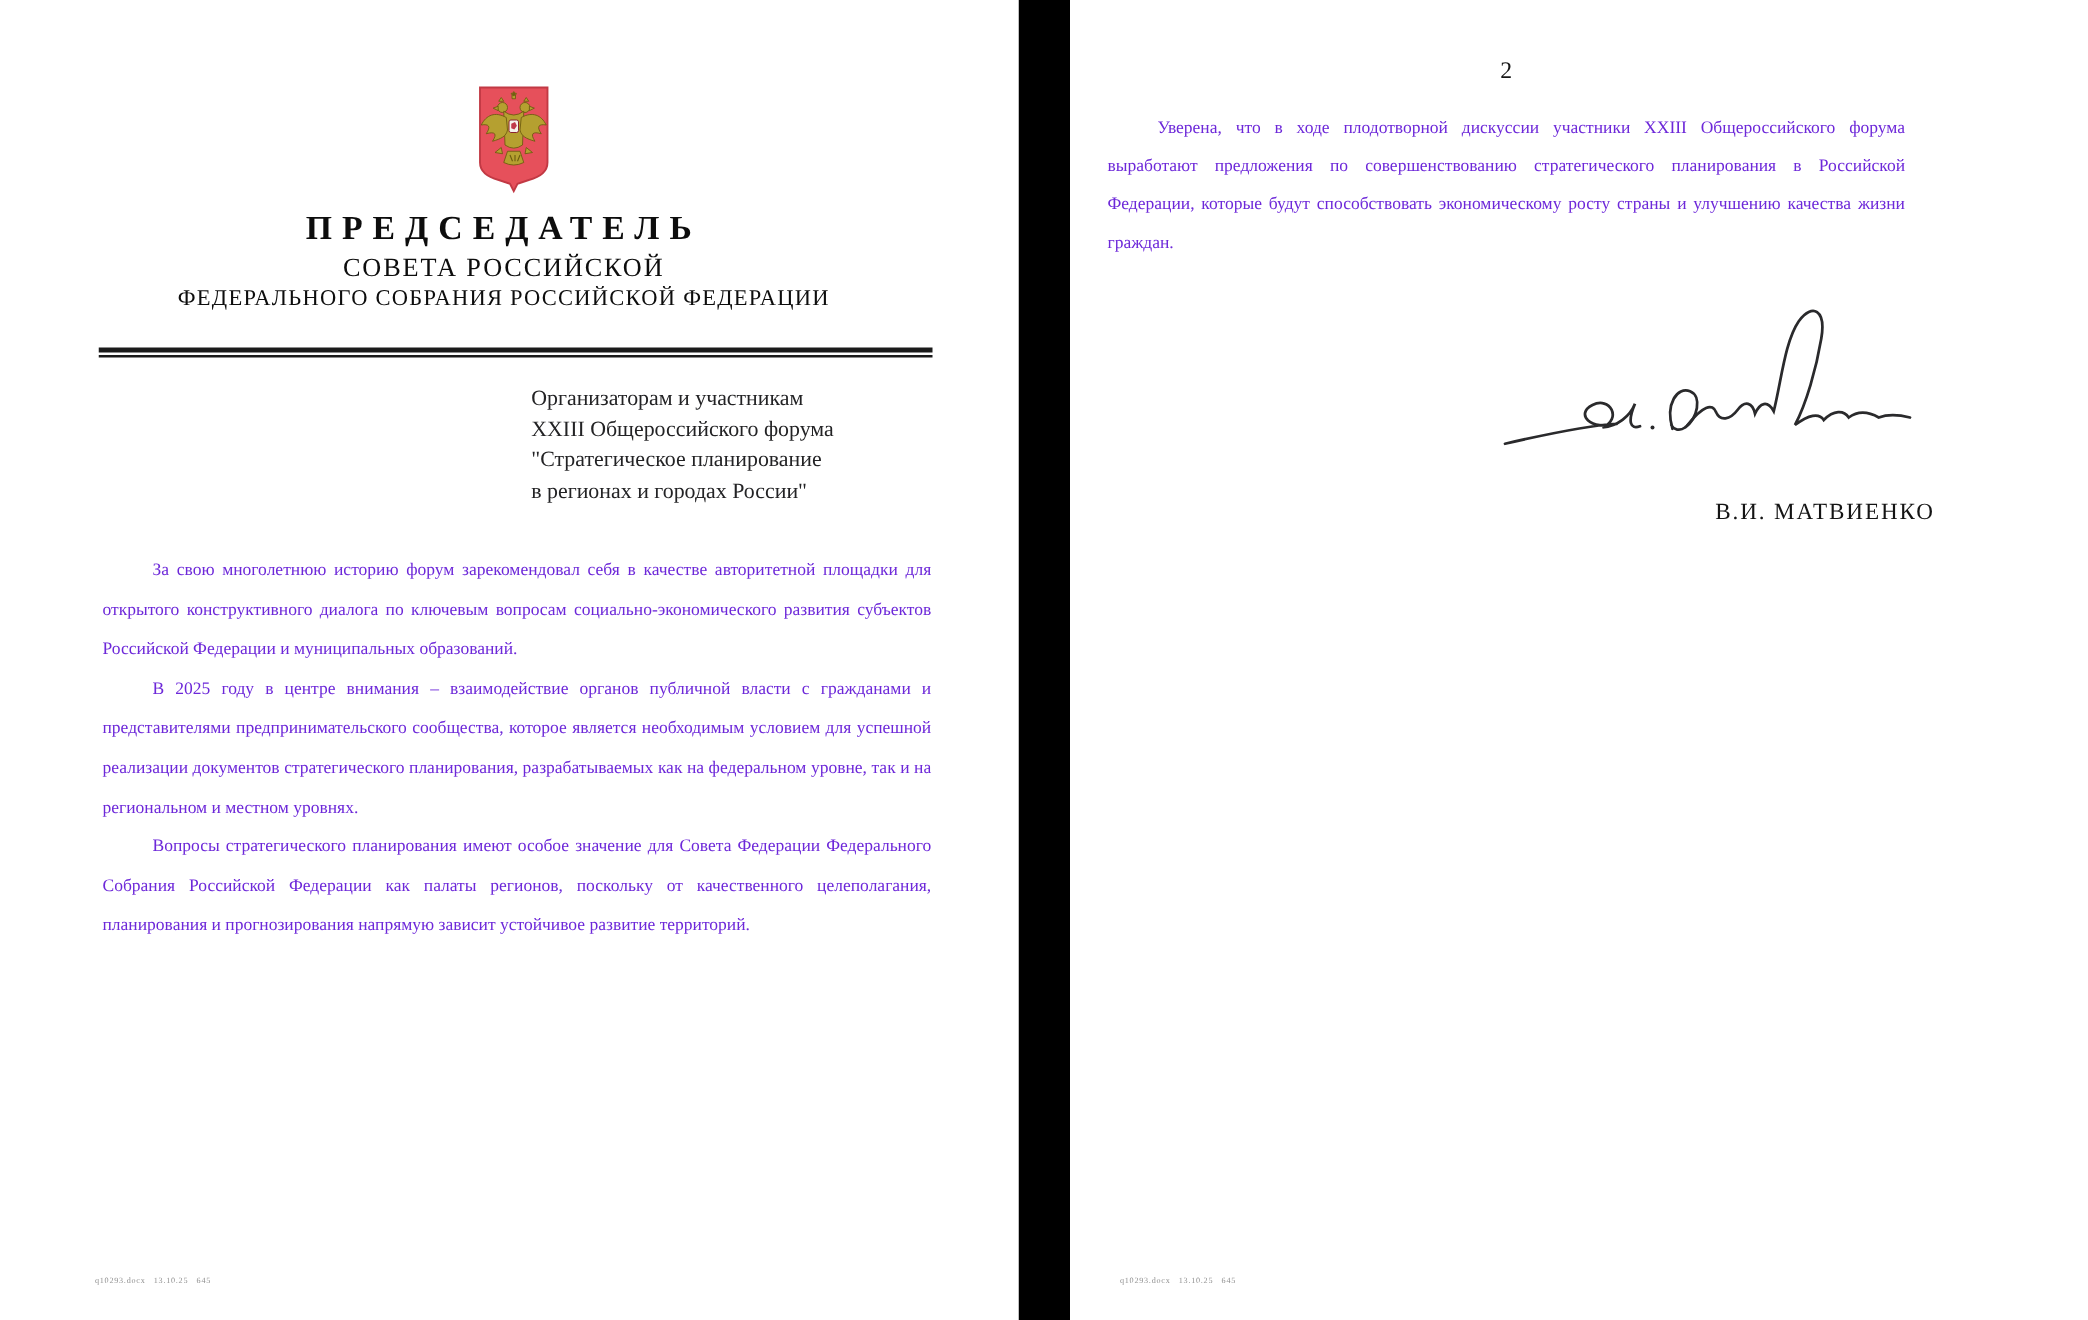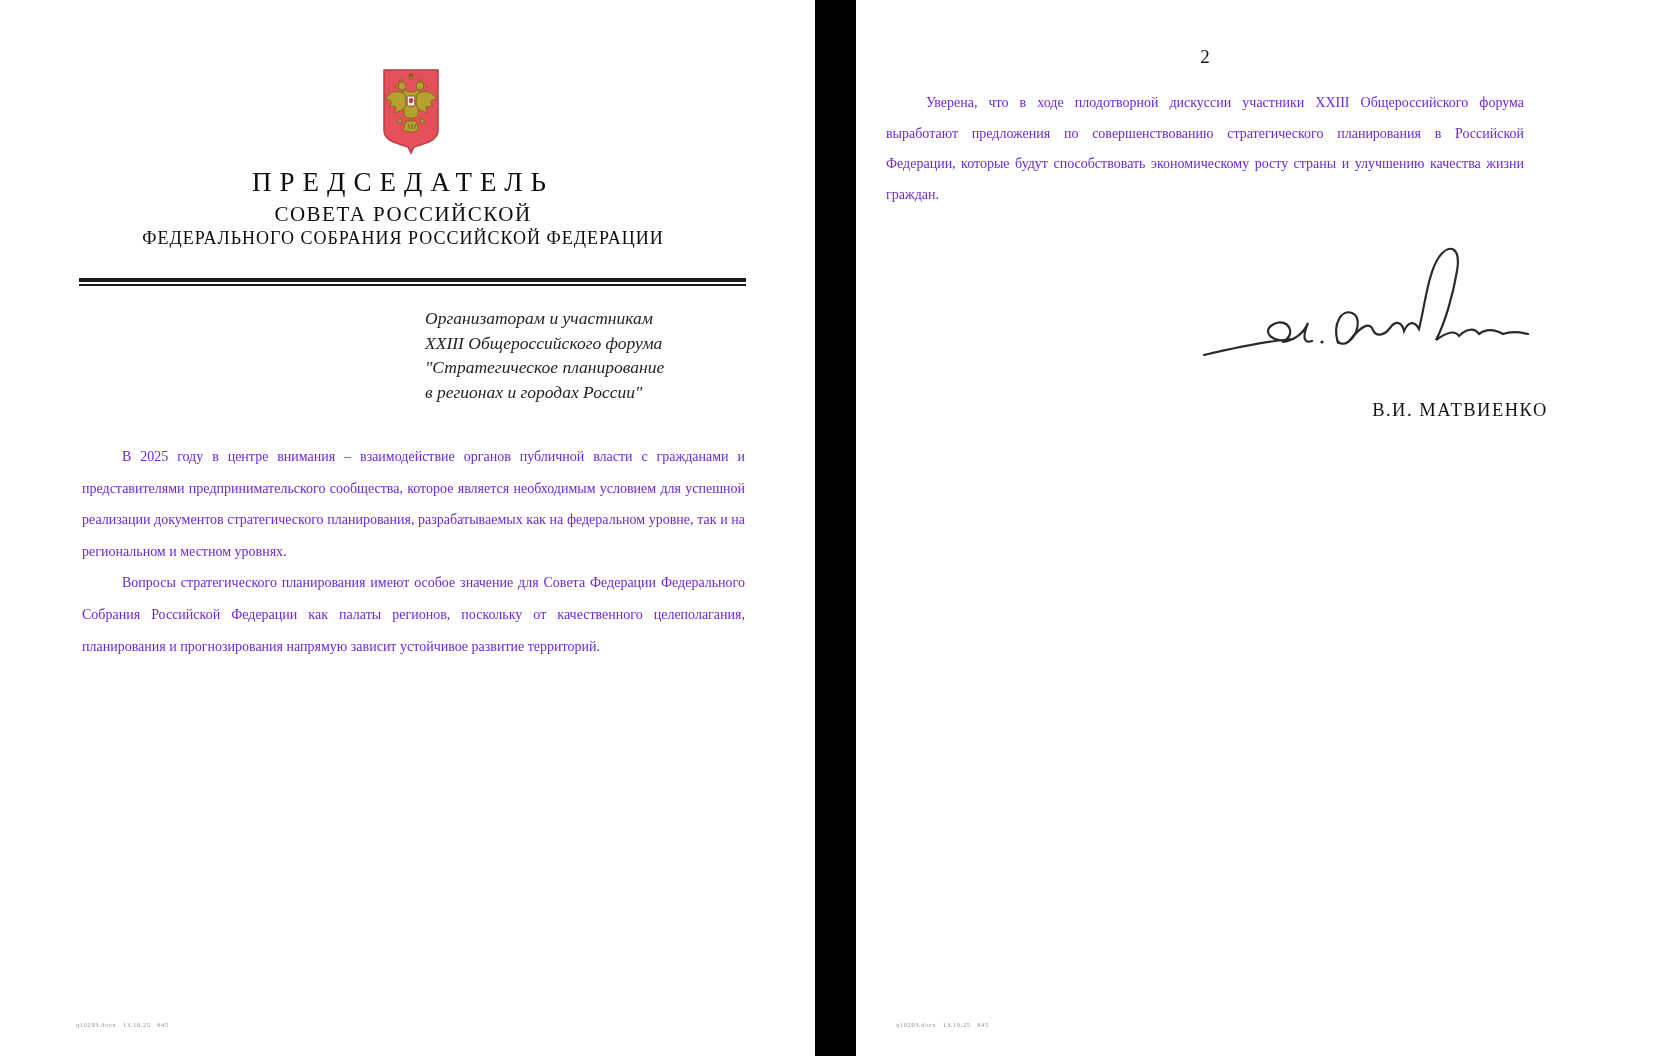--- a/index.html
+++ b/index.html
@@ -6,26 +6,26 @@
   .canvas{
     position:relative;width:1670px;height:1056px;background:#ffffff;
     font-family:"Liberation Serif","DejaVu Serif",serif;color:#1e1e20;overflow:hidden;
   }
   .abs{position:absolute;}
   
   .page-separator{left:815px;top:0;width:41px;height:1056px;background:#000000;}
   
   .emblem{left:381px;top:68px;width:60px;height:88px;}
   .hdr{left:58px;width:690px;text-align:center;color:#0d0d0d;white-space:nowrap;}
-  .hdr-title{top:167px;font-size:27px;font-weight:normal;letter-spacing:8px;}
+  .hdr-title{top:167px;font-size:27px;font-weight:bold;letter-spacing:8px;}
   .hdr-sub1{top:202px;font-size:21px;letter-spacing:1.5px;}
   .hdr-sub2{top:228px;font-size:18px;letter-spacing:1px;}
   .rule{left:79px;top:278px;width:667px;height:8px;
     border-top:4px solid #1b1b1b;border-bottom:2px solid #1b1b1b;box-sizing:border-box;}
-  .addressee{left:425px;top:306px;font-size:17.5px;line-height:24.5px;color:#232325;font-style:italic;}
+  .addressee{left:425px;top:306px;font-size:17.5px;line-height:24.5px;color:#232325;}
   .body-block{font-size:14px;text-align:justify;color:#6d28d9;}
   .body-block p{margin:0;text-indent:40px;}
   .body1{left:82px;top:441px;width:663px;line-height:31.6px;}
   .footer-note{top:1021px;font-size:6.5px;color:#8f8f8f;letter-spacing:0.6px;white-space:pre;}
   .footer1{left:76px;}
   
   .page-number{left:886px;top:46px;width:638px;text-align:center;font-size:19px;color:#161616;}
   .body2{left:886px;top:88px;width:638px;line-height:30.6px;}
   .signature{left:1198px;top:243px;width:340px;height:135px;}
   .sig-name{left:1340px;top:400px;width:240px;text-align:center;font-size:18.5px;
@@ -77,20 +77,21 @@
     <div class="abs rule"></div>
 
     <div class="abs addressee">
       <div>Организаторам и участникам</div>
       <div>XXIII Общероссийского форума</div>
       <div>"Стратегическое планирование</div>
       <div>в регионах и городах России"</div>
     </div>
 
     <div class="abs body-block body1">
+      <p>За свою многолетнюю историю форум зарекомендовал себя в качестве авторитетной площадки для открытого конструктивного диалога по ключевым вопросам социально-экономического развития субъектов Российской Федерации и муниципальных образований.</p>
       <p>В 2025 году в центре внимания – взаимодействие органов публичной власти с гражданами и представителями предпринимательского сообщества, которое является необходимым условием для успешной реализации документов стратегического планирования, разрабатываемых как на федеральном уровне, так и на региональном и местном уровнях.</p>
       <p>Вопросы стратегического планирования имеют особое значение для Совета Федерации Федерального Собрания Российской Федерации как палаты регионов, поскольку от качественного целеполагания, планирования и прогнозирования напрямую зависит устойчивое развитие территорий.</p>
     </div>
 
     <div class="abs footer-note footer1">q10293.docx   13.10.25   645</div>
   </div>
 
   <div class="abs page-separator"></div>
 
   <div>

